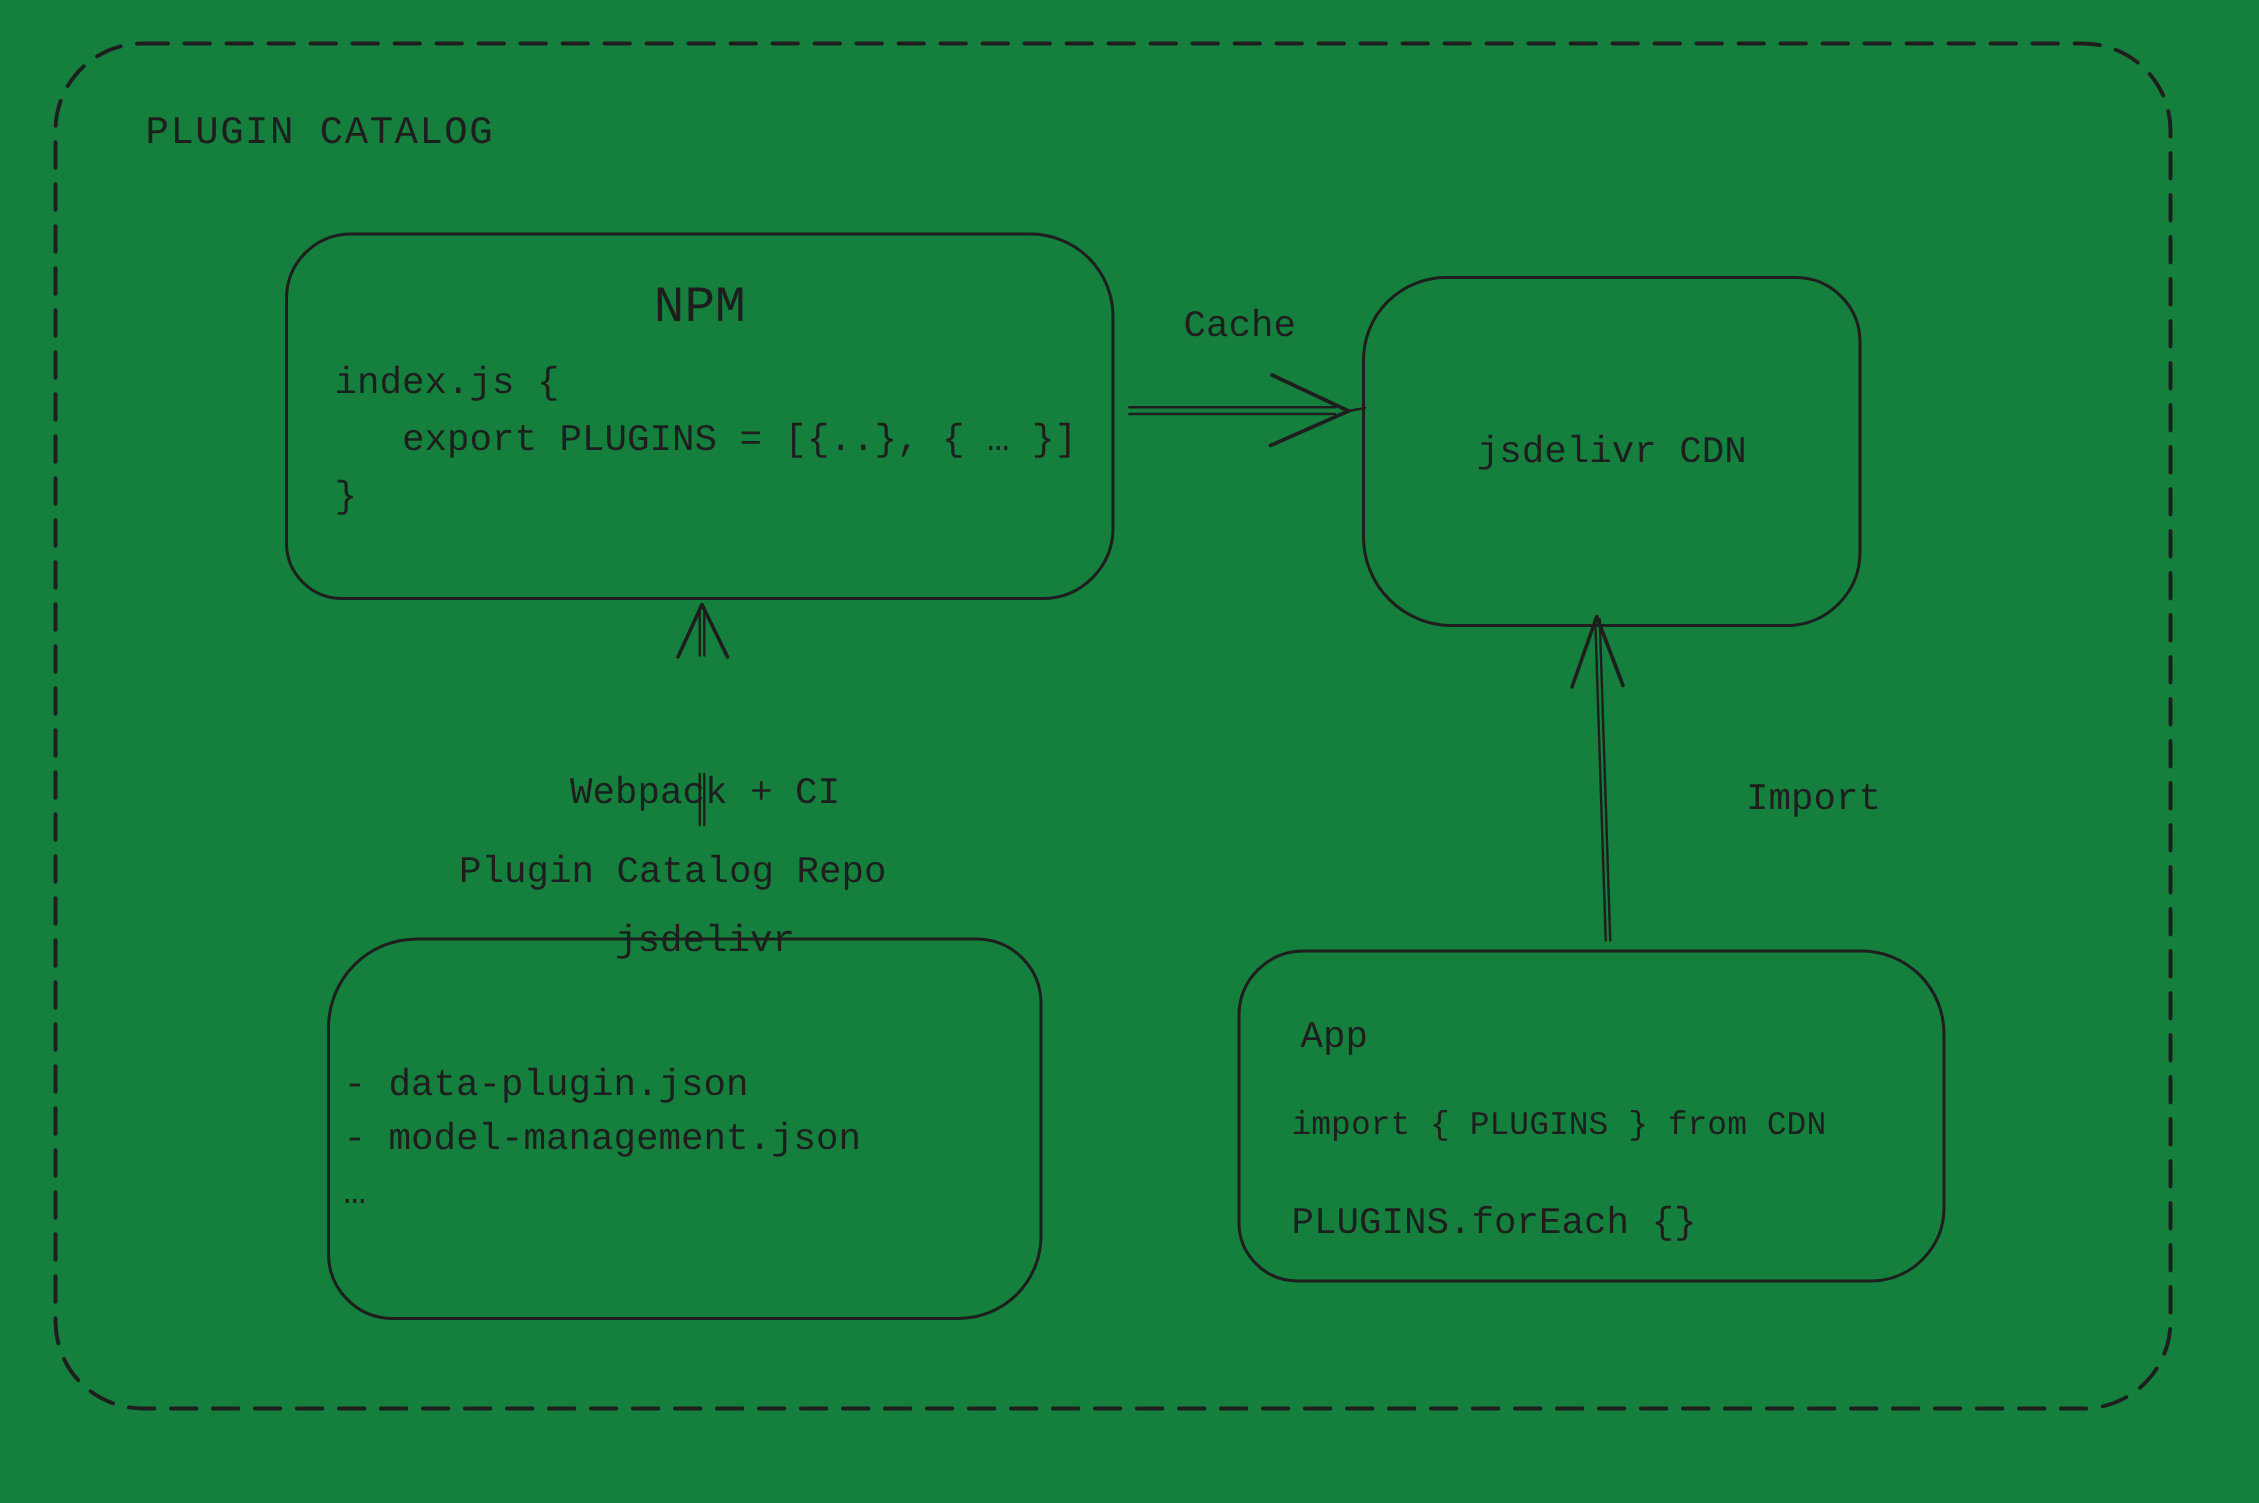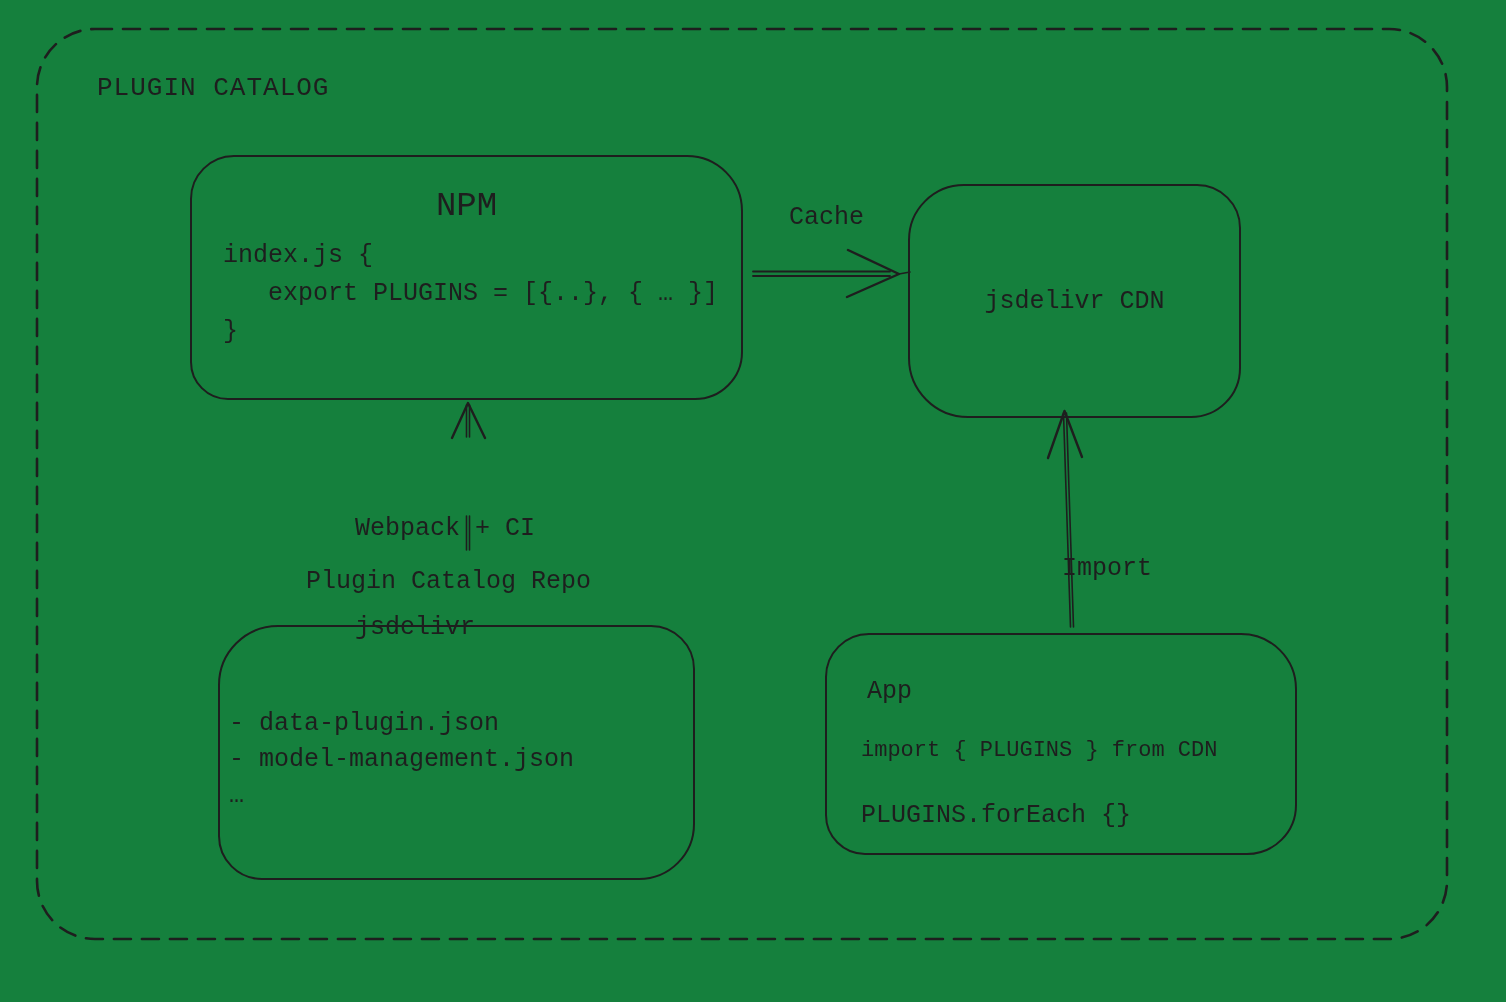--- a/index.html
+++ b/index.html
@@ -72,24 +72,24 @@
     left: 9px; top: 82px;
     font-size: 25px;
   }
   .repo-items .list-line { white-space: pre; height: 36px; }
   .app-title { position: absolute; left: 40px; top: 42px; font-size: 25px; white-space: pre; }
   .app-line-1 { position: absolute; left: 34px; top: 103px; font-size: 22px; white-space: pre; }
   .app-line-2 { position: absolute; left: 34px; top: 166px; font-size: 25px; white-space: pre; }
   .edge-label-cache { left: 789px; top: 202px; }
   .edge-label-build {
     left: 355px; top: 446px; width: 230px;
-    text-align: left; line-height: 33px;
+    text-align: center; line-height: 33px;
   }
   .edge-label-repo { left: 306px; top: 566px; }
-  .edge-label-import { left: 1062px; top: 517px; margin-top: 36px; }
+  .edge-label-import { left: 1164px; top: 517px; }
 </style>
 </head>
 <body>
 
 <div class="canvas">
 
   <svg class="lines-svg" viewBox="0 0 1506 1002" fill="none" stroke="#1e1e1e" stroke-linecap="round" stroke-linejoin="round">
 
     <rect x="37" y="29" width="1410" height="910" rx="58" ry="58" stroke-width="2.6" stroke-dasharray="17 11"></rect>
 

